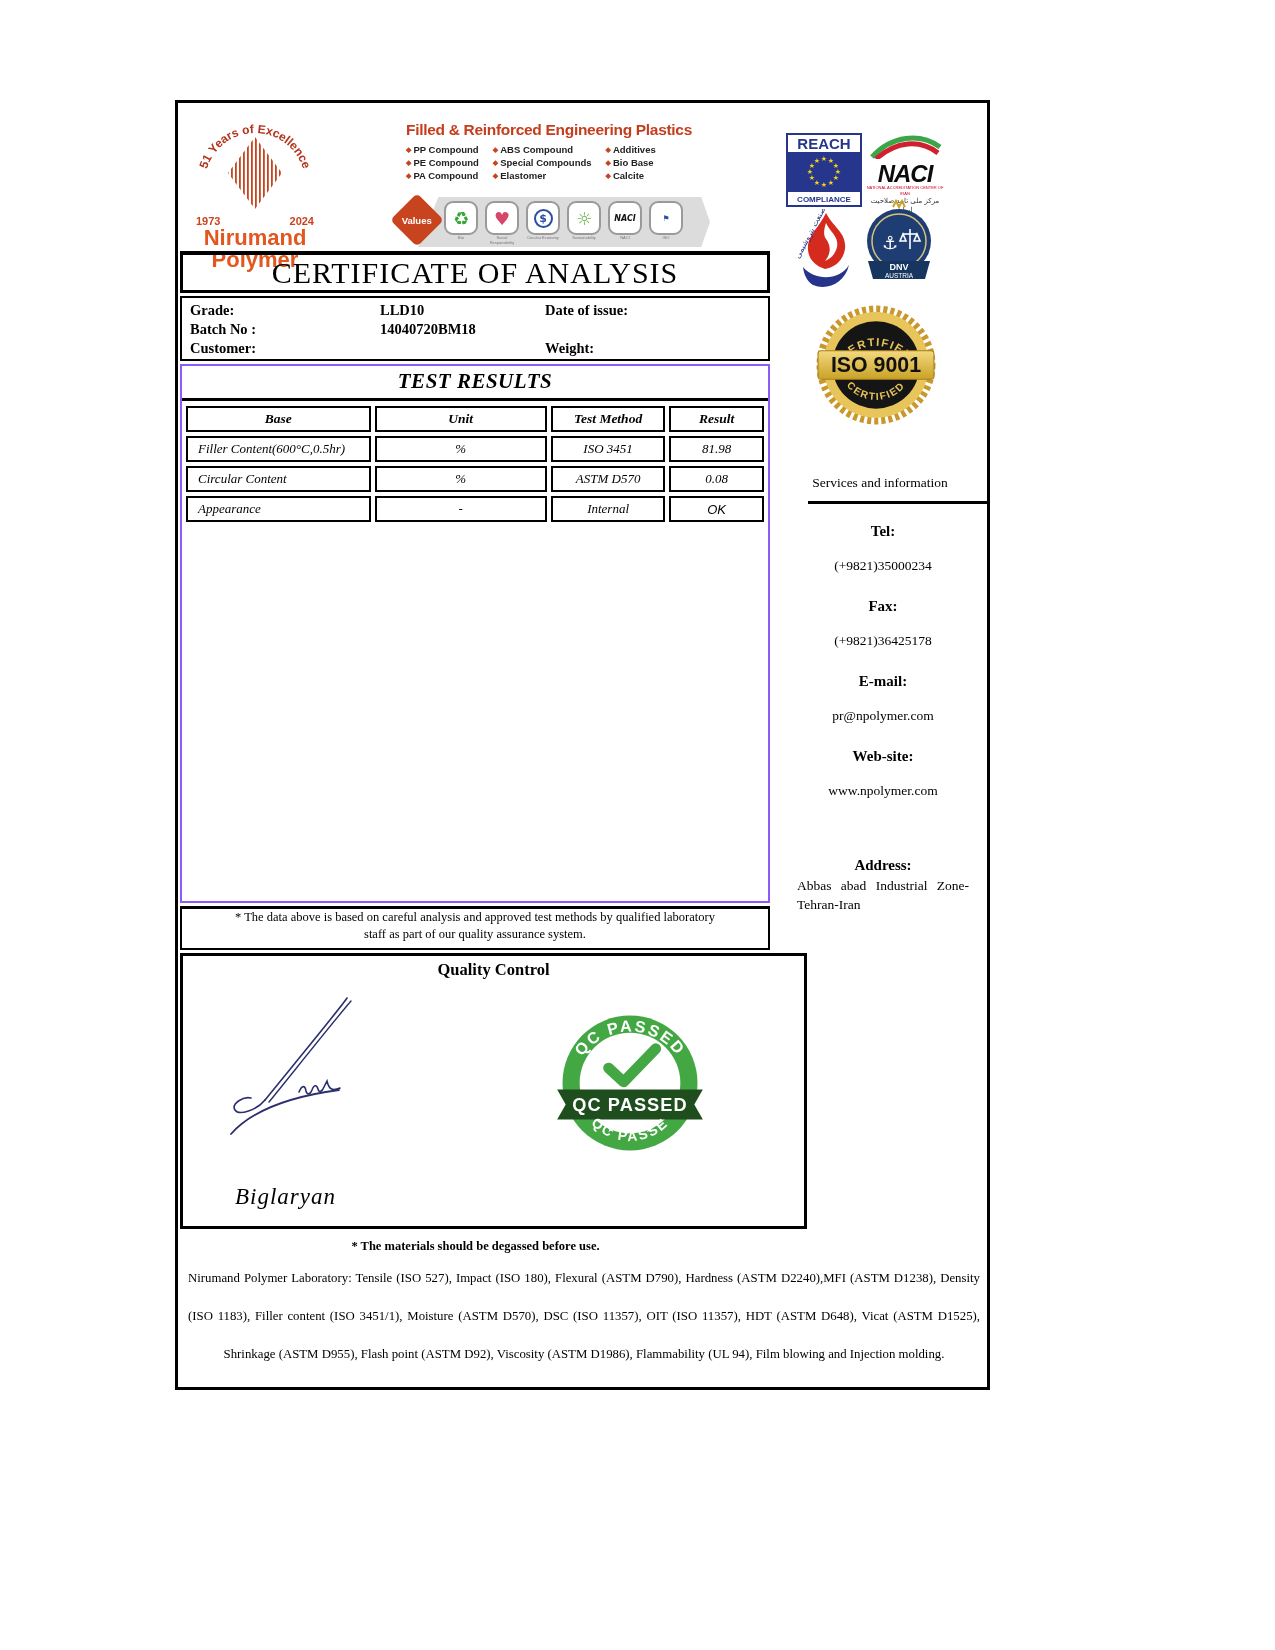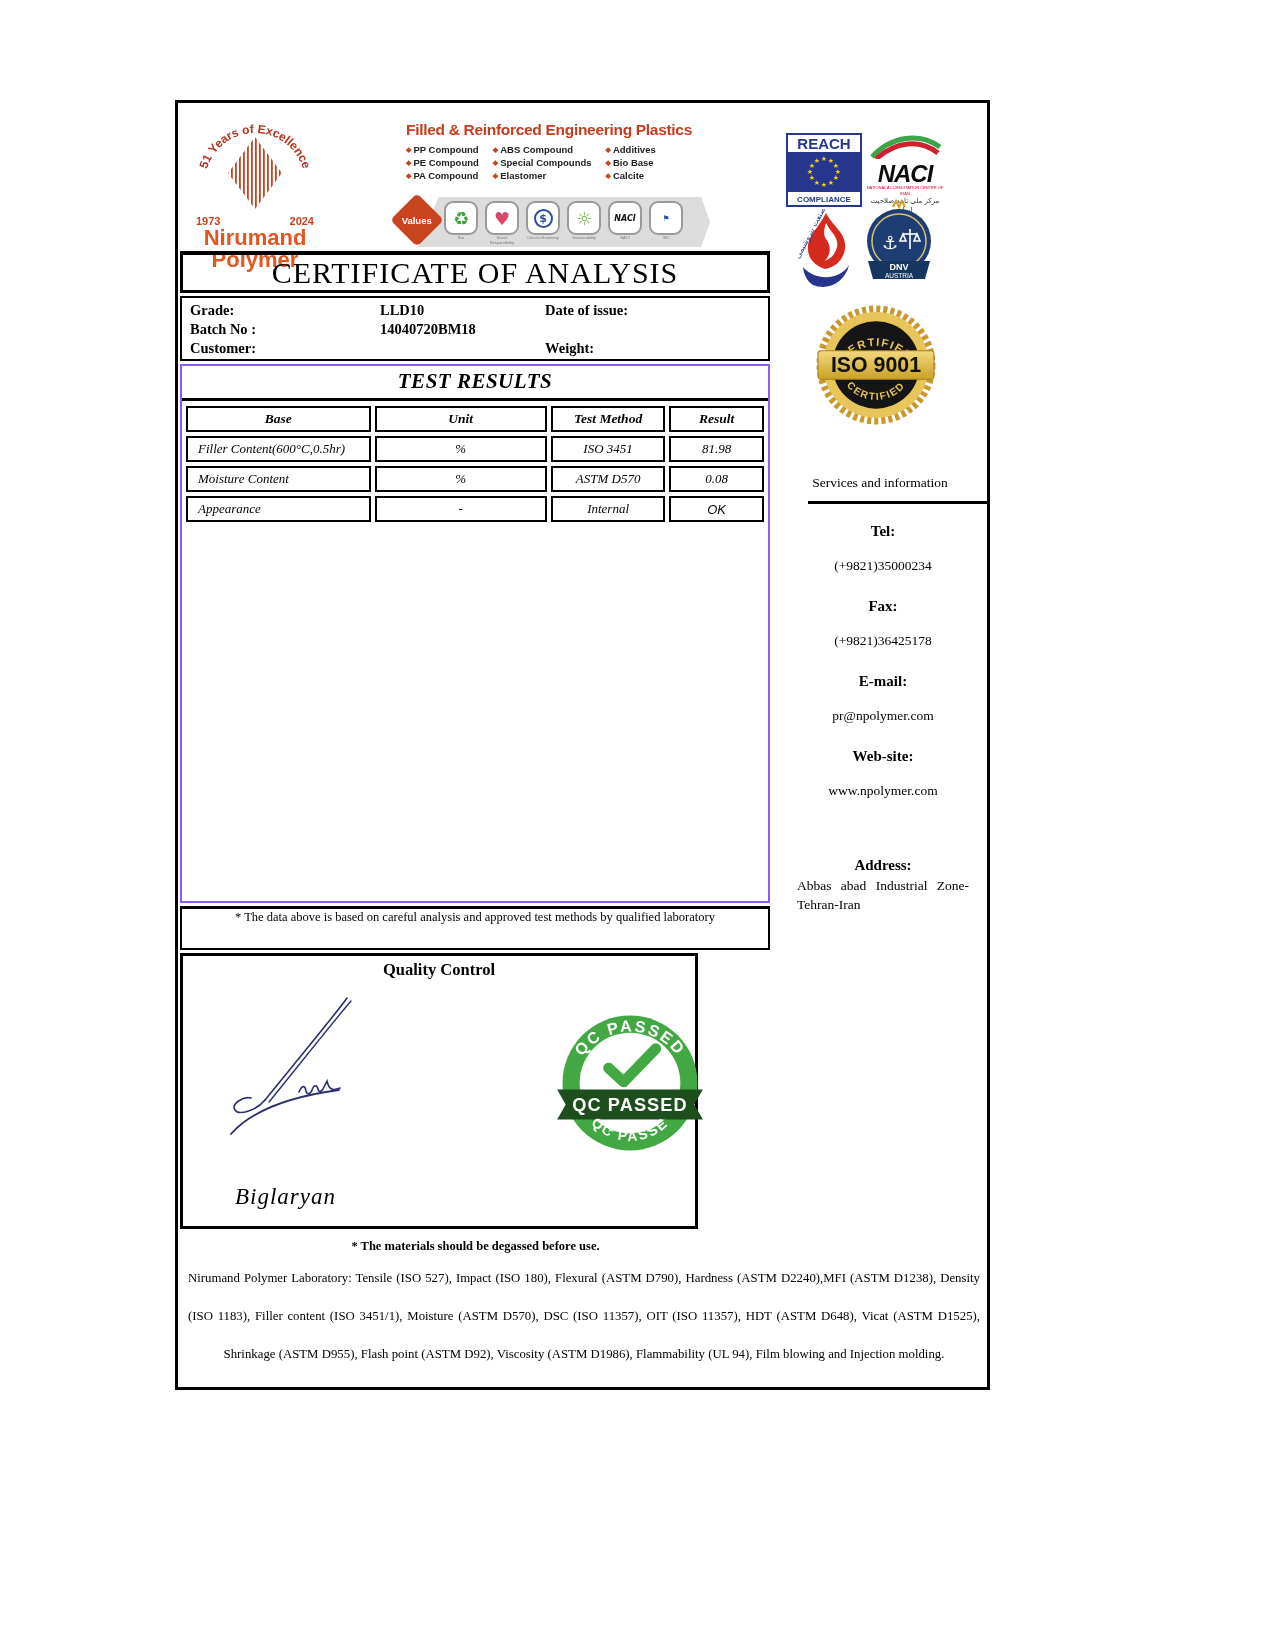--- a/index.html
+++ b/index.html
@@ -64,21 +64,21 @@
   .tr-title { text-align:center; font-weight:bold; font-size:21px; letter-spacing:0.5px; padding:3px 0 4px 0; border-bottom:3px solid #000; }
   table.res { border-collapse:separate; border-spacing:4px; margin:0 auto; margin-top:1px; }
   table.res td, table.res th { border:2px solid #000; height:26px; text-align:center; font-size:13px; padding:0 4px; }
   table.res th { font-weight:bold; font-size:13.5px; }
   .cw1{width:186px;} .cw2{width:176px;} .cw3{width:116px;} .cw4{width:96px;margin-top:24px;}
   .ok-cell { font-family:"Liberation Sans", sans-serif; font-size:11px; }
 
   .footnote-box { left:2px; top:803px; width:590px; height:44px; border:2px solid #000; border-top-width:3px;
                   text-align:center; font-size:12.5px; line-height:17px; }
 
-  .qc-box { left:2px; top:850px; width:518px; height:276px; border:3px solid #000; }
+  .qc-box { left:2px; top:850px; width:627px; height:276px; border:3px solid #000; }
   .qc-title { text-align:center; font-weight:bold; font-size:16.5px; padding-top:4px; }
   .signature { position:absolute; left:38px; top:32px; }
   .qc-badge { position:absolute; left:372px; top:52px; }
   .signer { position:absolute; left:52px; top:228px; font-style:italic; font-size:23px; letter-spacing:1px; font-family:"Liberation Serif", serif; }
 
   .degas { left:0; top:1136px; width:595px; text-align:center; font-weight:bold; font-size:12.5px; }
   .lab { left:10px; top:1168px; width:792px; font-size:12.8px; }
   .lab .jline { text-align:justify; text-align-last:justify; height:38px; }
   .lab .cline { text-align:center; }
 
@@ -275,37 +275,38 @@
           <th class="cw3">Test Method</th>
           <th class="cw4">Result</th>
         </tr>
         <tr>
           <td style="text-align:left; padding-left:10px;">Filler Content(600°C,0.5hr)</td>
           <td>%</td>
           <td>ISO 3451</td>
           <td>81.98</td>
         </tr>
         <tr>
-          <td style="text-align:left; padding-left:10px;">Moisture Content</td>
+          <td style="text-align:left; padding-left:10px;">Circular Content</td>
           <td>%</td>
           <td>ASTM D570</td>
           <td>0.08</td>
         </tr>
         <tr>
           <td style="text-align:left; padding-left:10px;">Appearance</td>
           <td>-</td>
           <td>Internal</td>
           <td class="ok-cell">OK</td>
         </tr>
       </tbody>
         </table>
     </div>
 
     <div class="abs footnote-box">
       <div>* The data  above is based on careful analysis and approved test methods by qualified laboratory</div>
+      <div>staff as part of our quality assurance system.</div>
     </div>
 
     <div class="abs qc-box">
       <div class="qc-title">Quality Control</div>
 
       <div class="signature">
         <svg width="150" height="160" viewBox="0 0 150 160">
           <g stroke="#2b2f6e" fill="none" stroke-linecap="round">
             <path d="M126,10 C118,22 60,92 44,112" stroke-width="1.6"></path>
             <path d="M130,13 C112,34 66,92 48,114" stroke-width="1.4"></path>

